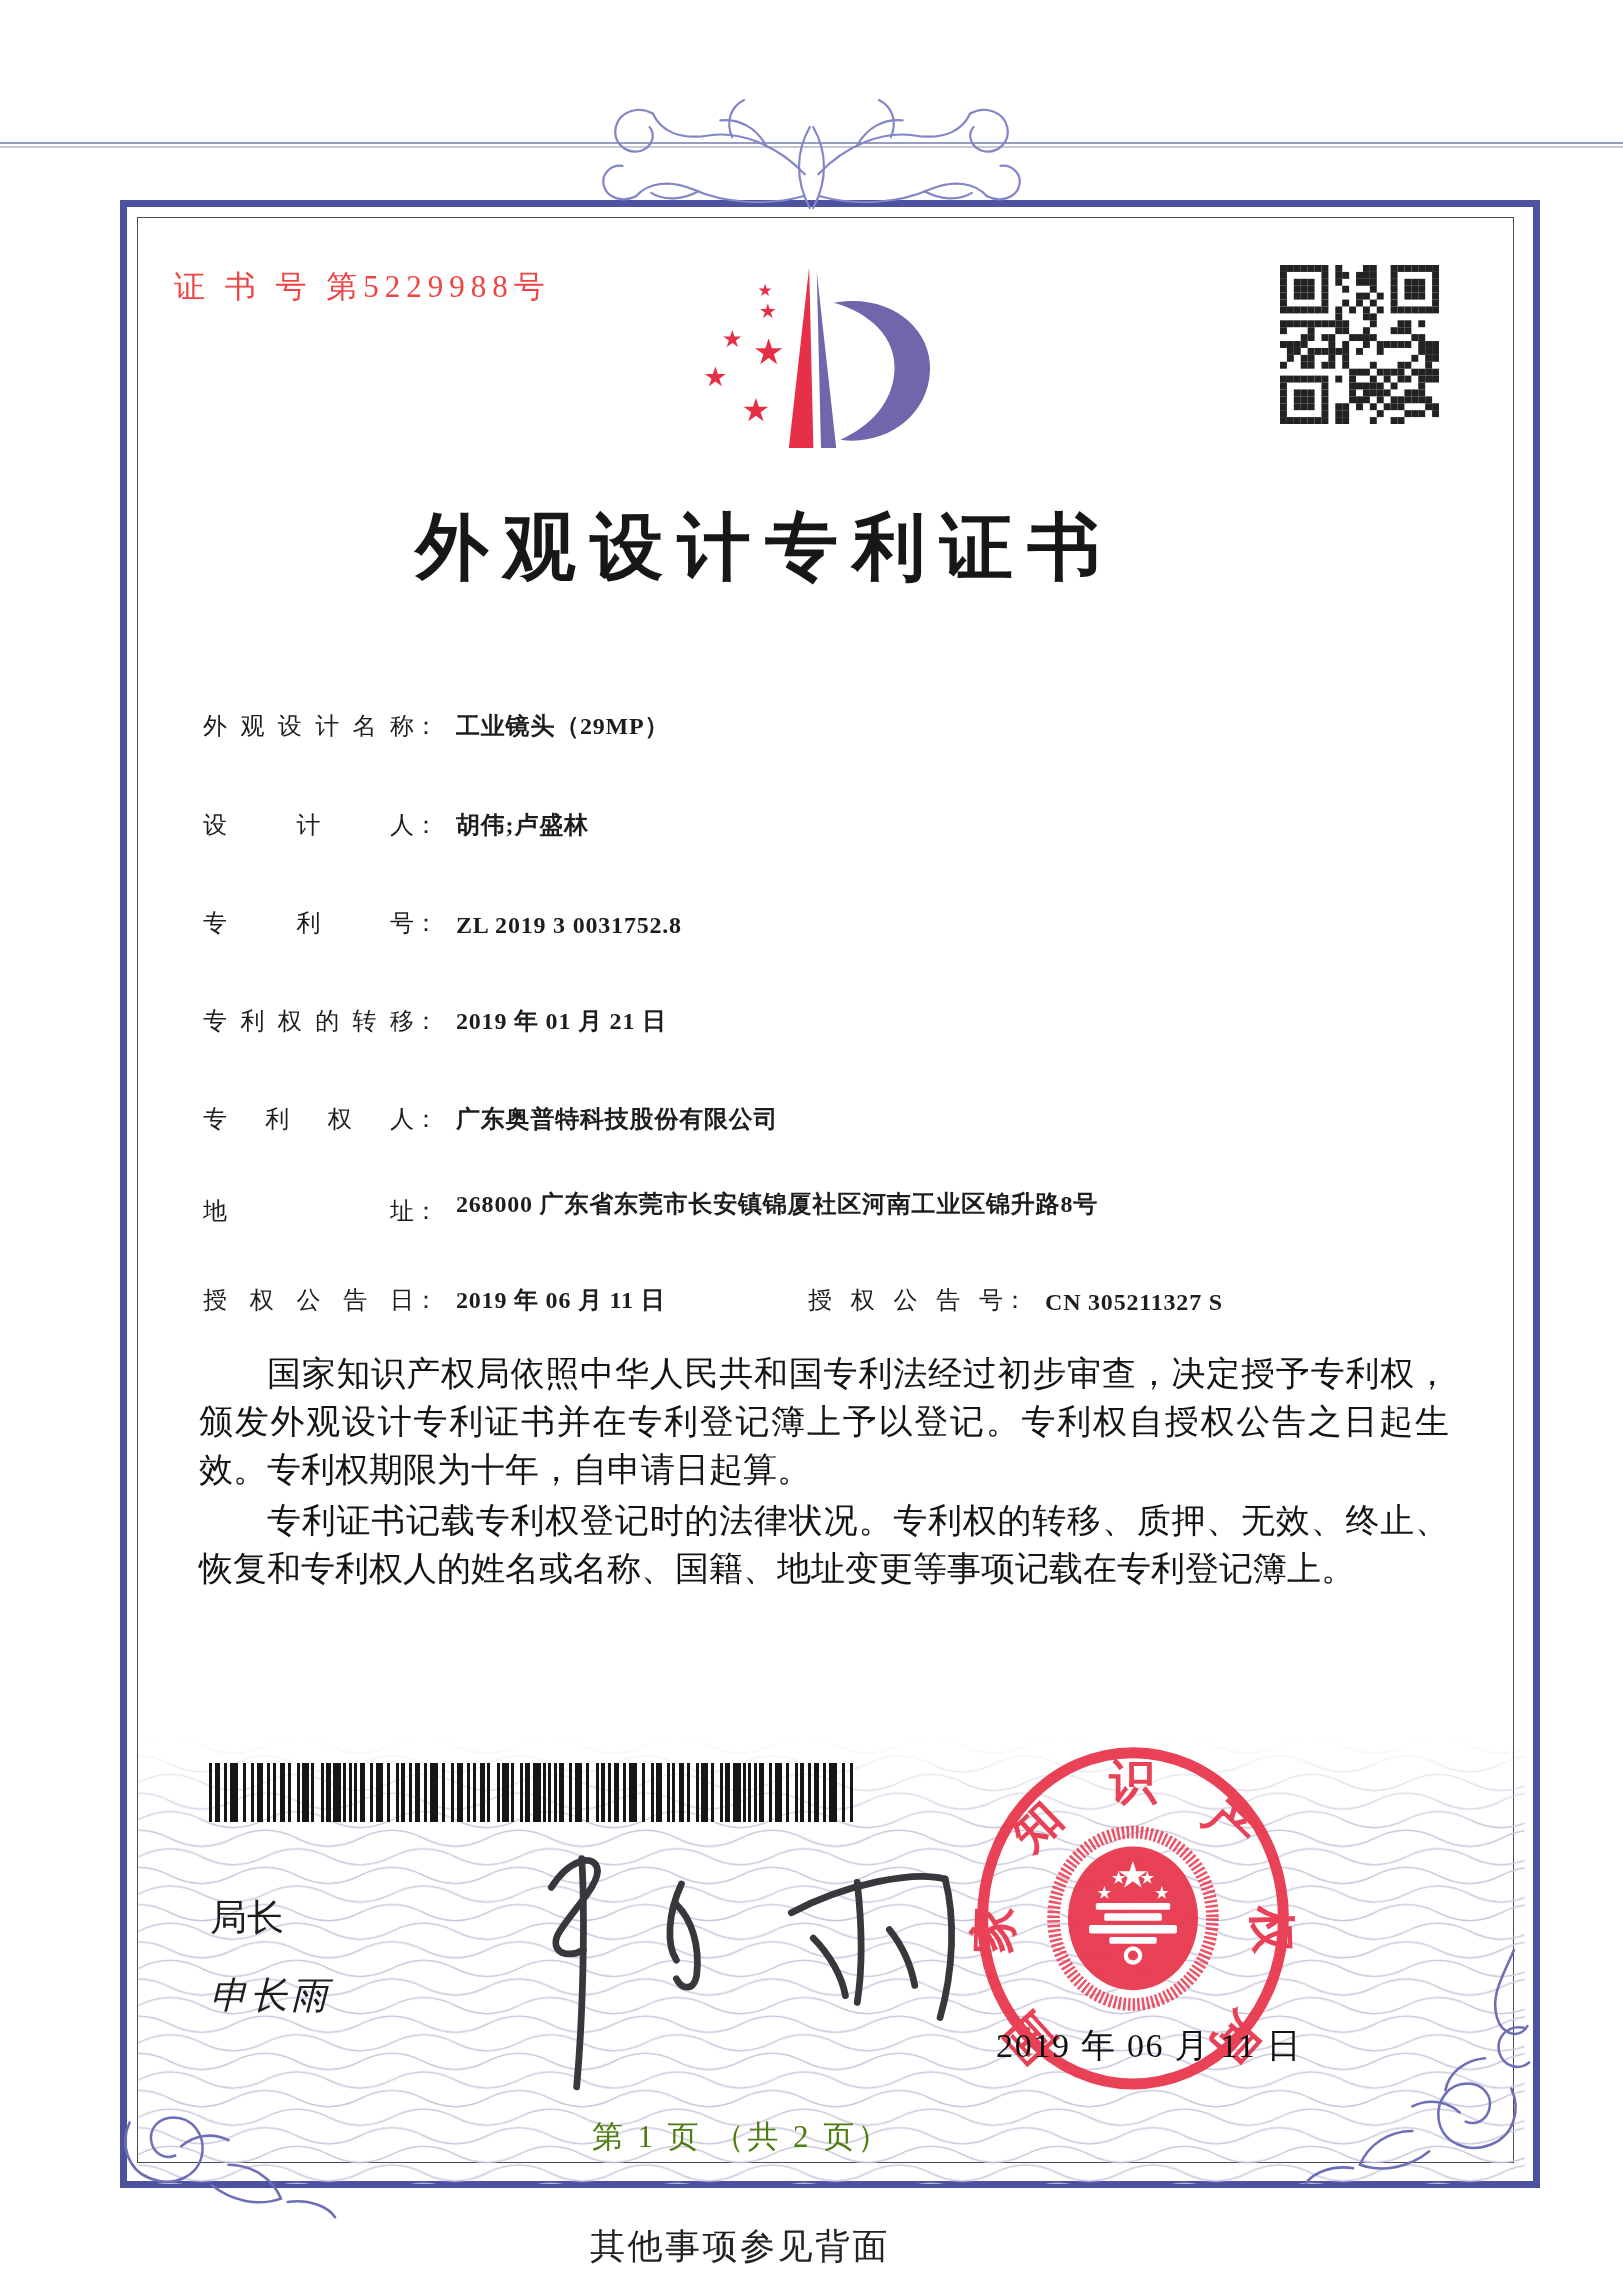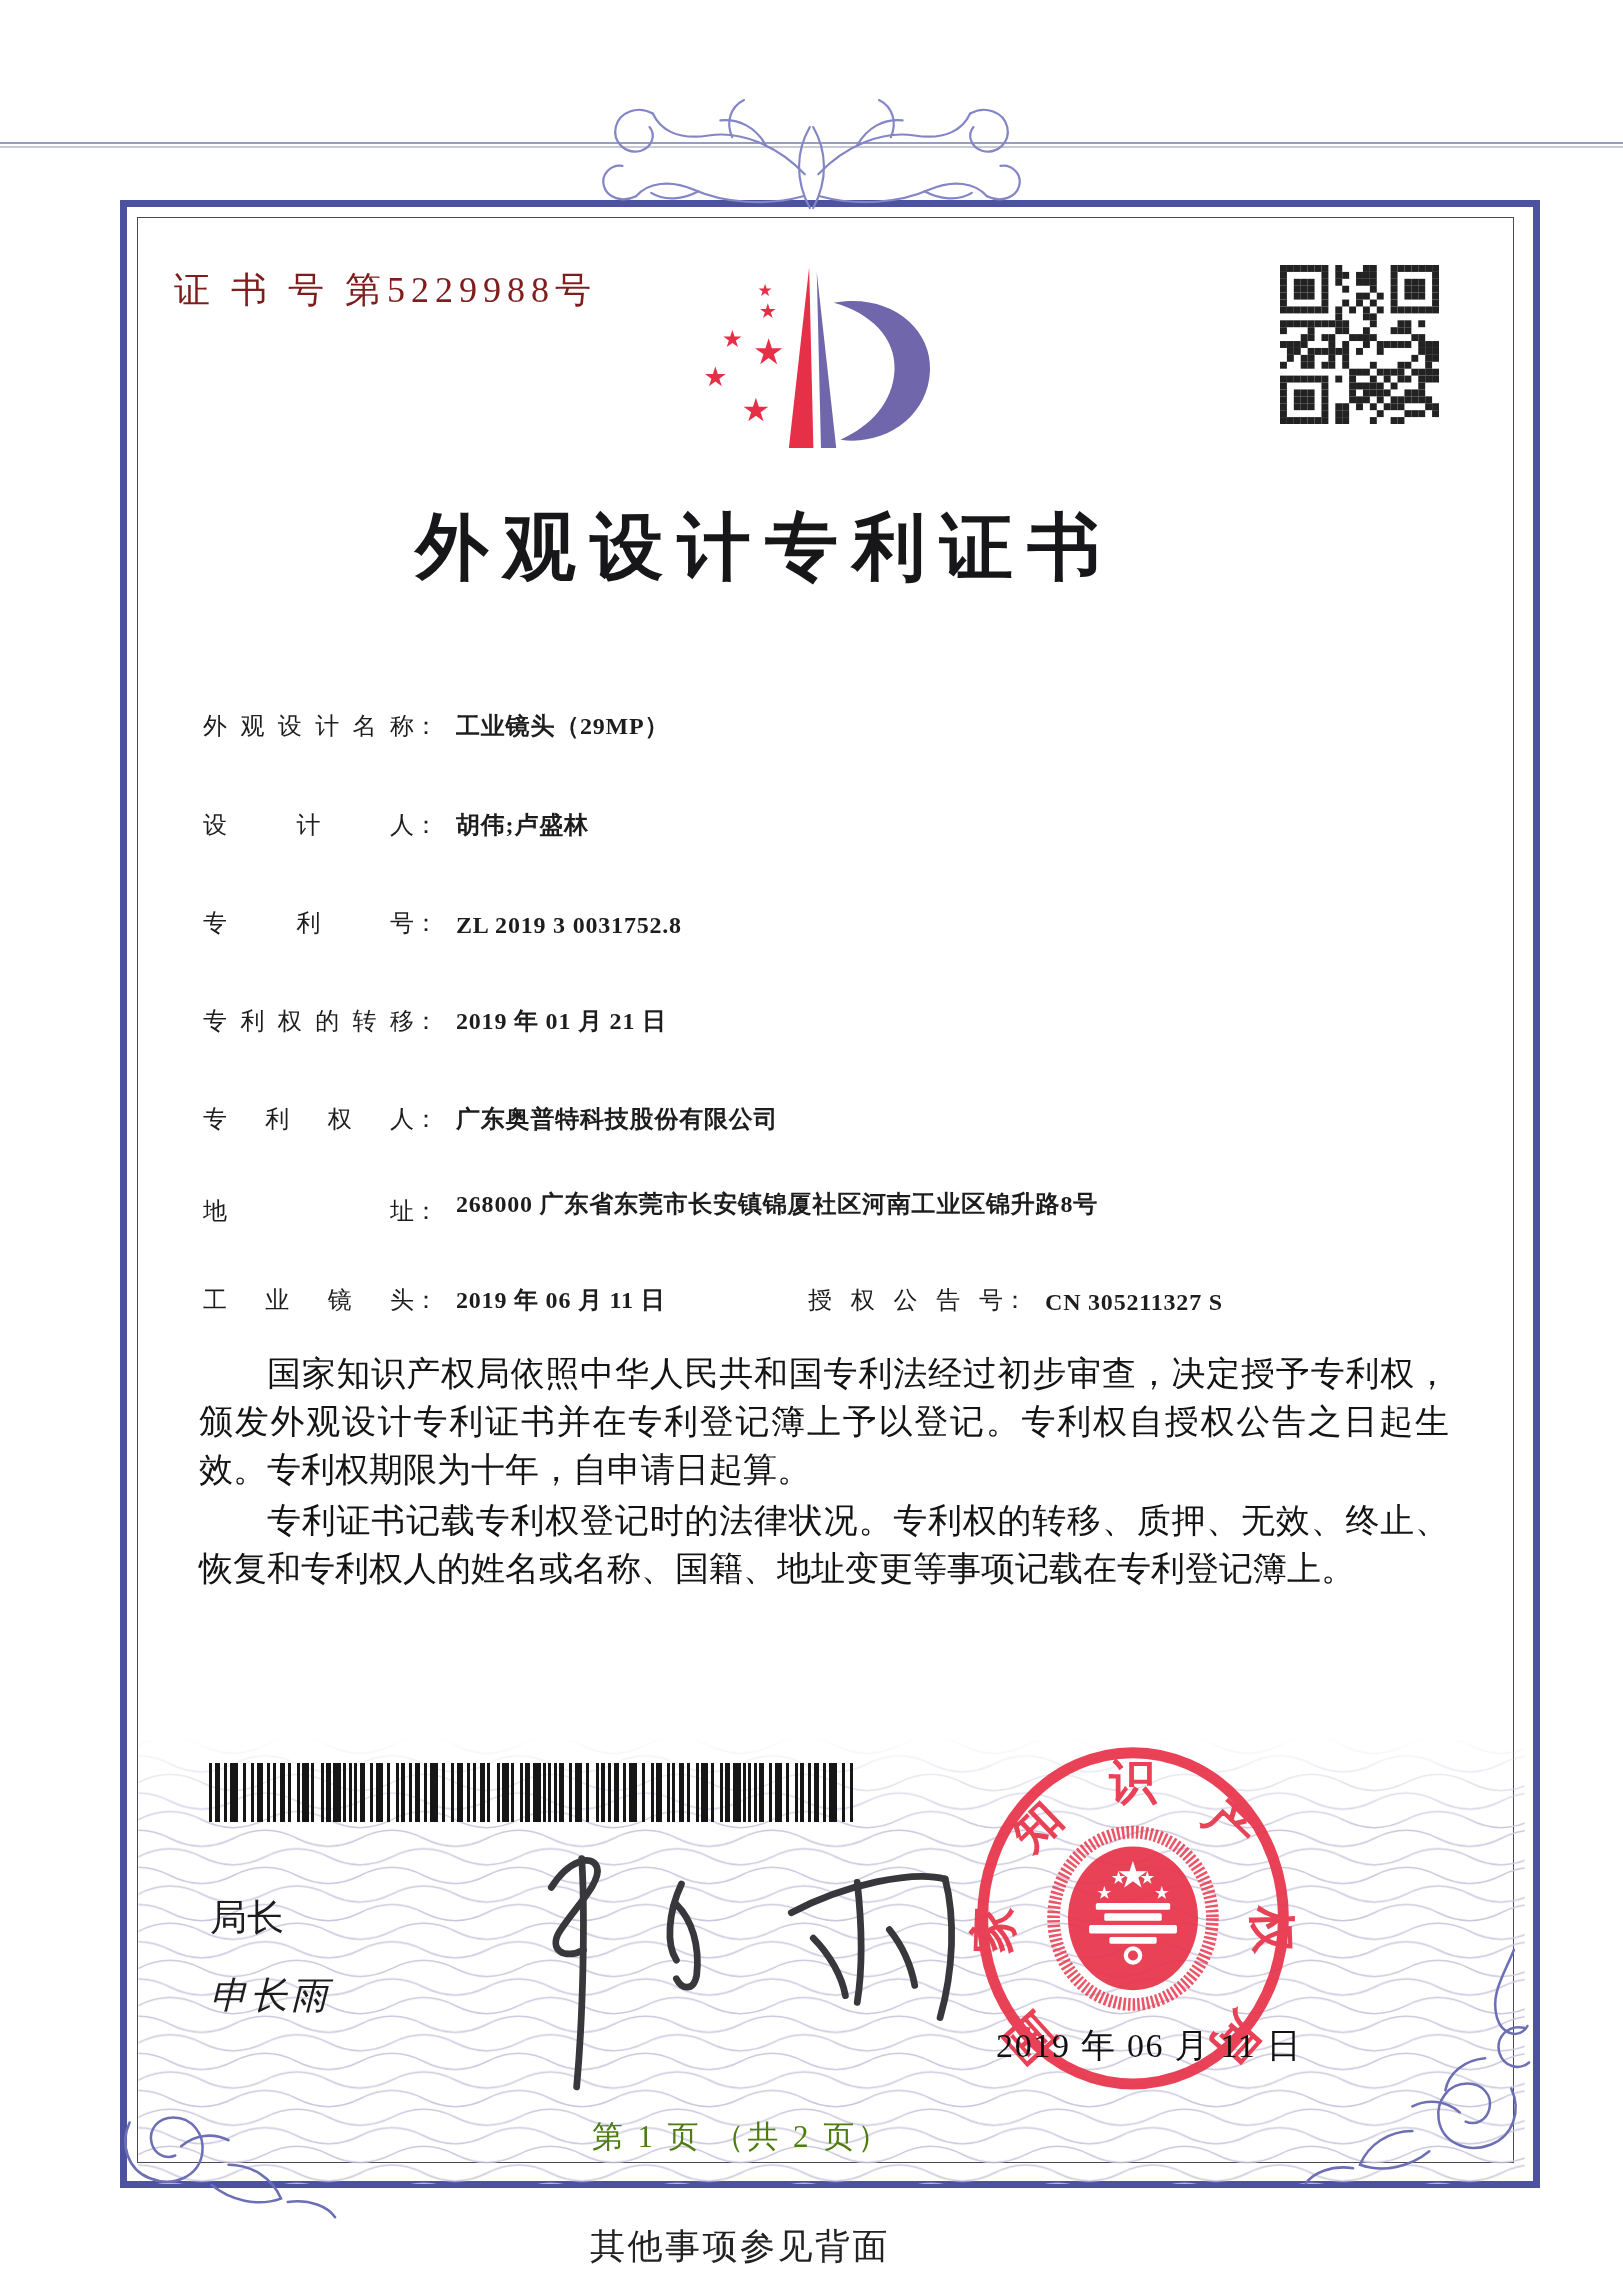--- a/index.html
+++ b/index.html
@@ -10,21 +10,21 @@
   .topline1{position:absolute;left:0;top:142px;width:1624px;height:1.7px;background:#989dc0;}
   .topline2{position:absolute;left:0;top:146px;width:1624px;height:1.7px;background:#c6c9da;}
   .dragons{position:absolute;left:558px;top:95px;z-index:2;}
 
   
   .frame-outer{position:absolute;left:120px;top:200px;width:1406px;height:1974px;
                border:7.6px solid #4c51a0;}
   .frame-inner{position:absolute;left:137px;top:217px;width:1375px;height:1944px;
                border:1.7px solid #4a4a55;}
 
-  .certno{position:absolute;left:174px;top:266px;font-size:36px;letter-spacing:6px;color:#7f1d1d;white-space:nowrap;}
+  .certno{position:absolute;left:174px;top:266px;font-size:31px;letter-spacing:6px;color:#ef4444;white-space:nowrap;}
 
   .logo{position:absolute;left:668px;top:252px;}
   .qr{position:absolute;left:1280px;top:265px;}
 
   .title{position:absolute;left:765px;top:499px;transform:translateX(-50%);
          font-size:73px;font-weight:bold;letter-spacing:14.4px;white-space:nowrap;color:#17171a;}
 
   .row{position:absolute;left:203px;display:flex;align-items:flex-end;font-size:24px;white-space:nowrap;}
   .lab{display:inline-block;width:211px;text-align:justify;text-align-last:justify;}
   .colon{display:inline-block;width:34px;}
@@ -405,21 +405,21 @@
     <span class="lab">专利权人</span>
       <span class="colon">：</span>
       <span class="val">广东奥普特科技股份有限公司</span>
   </div>
   <div class="row" style="top:1182px">
     <span class="lab">地址</span>
       <span class="colon">：</span>
       <span class="val wrap">268000 广东省东莞市长安镇锦厦社区河南工业区锦升路8号</span>
   </div>
   <div class="row" style="top:1284px">
-    <span class="lab">工业镜头</span>
+    <span class="lab">授权公告日</span>
       <span class="colon">：</span>
       <span class="val">2019 年 06 月 11 日</span>
   </div>
   <div class="row right" style="top:1284px">
     <span class="lab">授权公告号</span>
       <span class="colon">：</span>
       <span class="val">CN 305211327 S</span>
   </div>
 
   <div class="para" style="top:1497px">专利证书记载专利权登记时的法律状况。专利权的转移、质押、无效、终止、恢复和专利权人的姓名或名称、国籍、地址变更等事项记载在专利登记簿上。</div>

